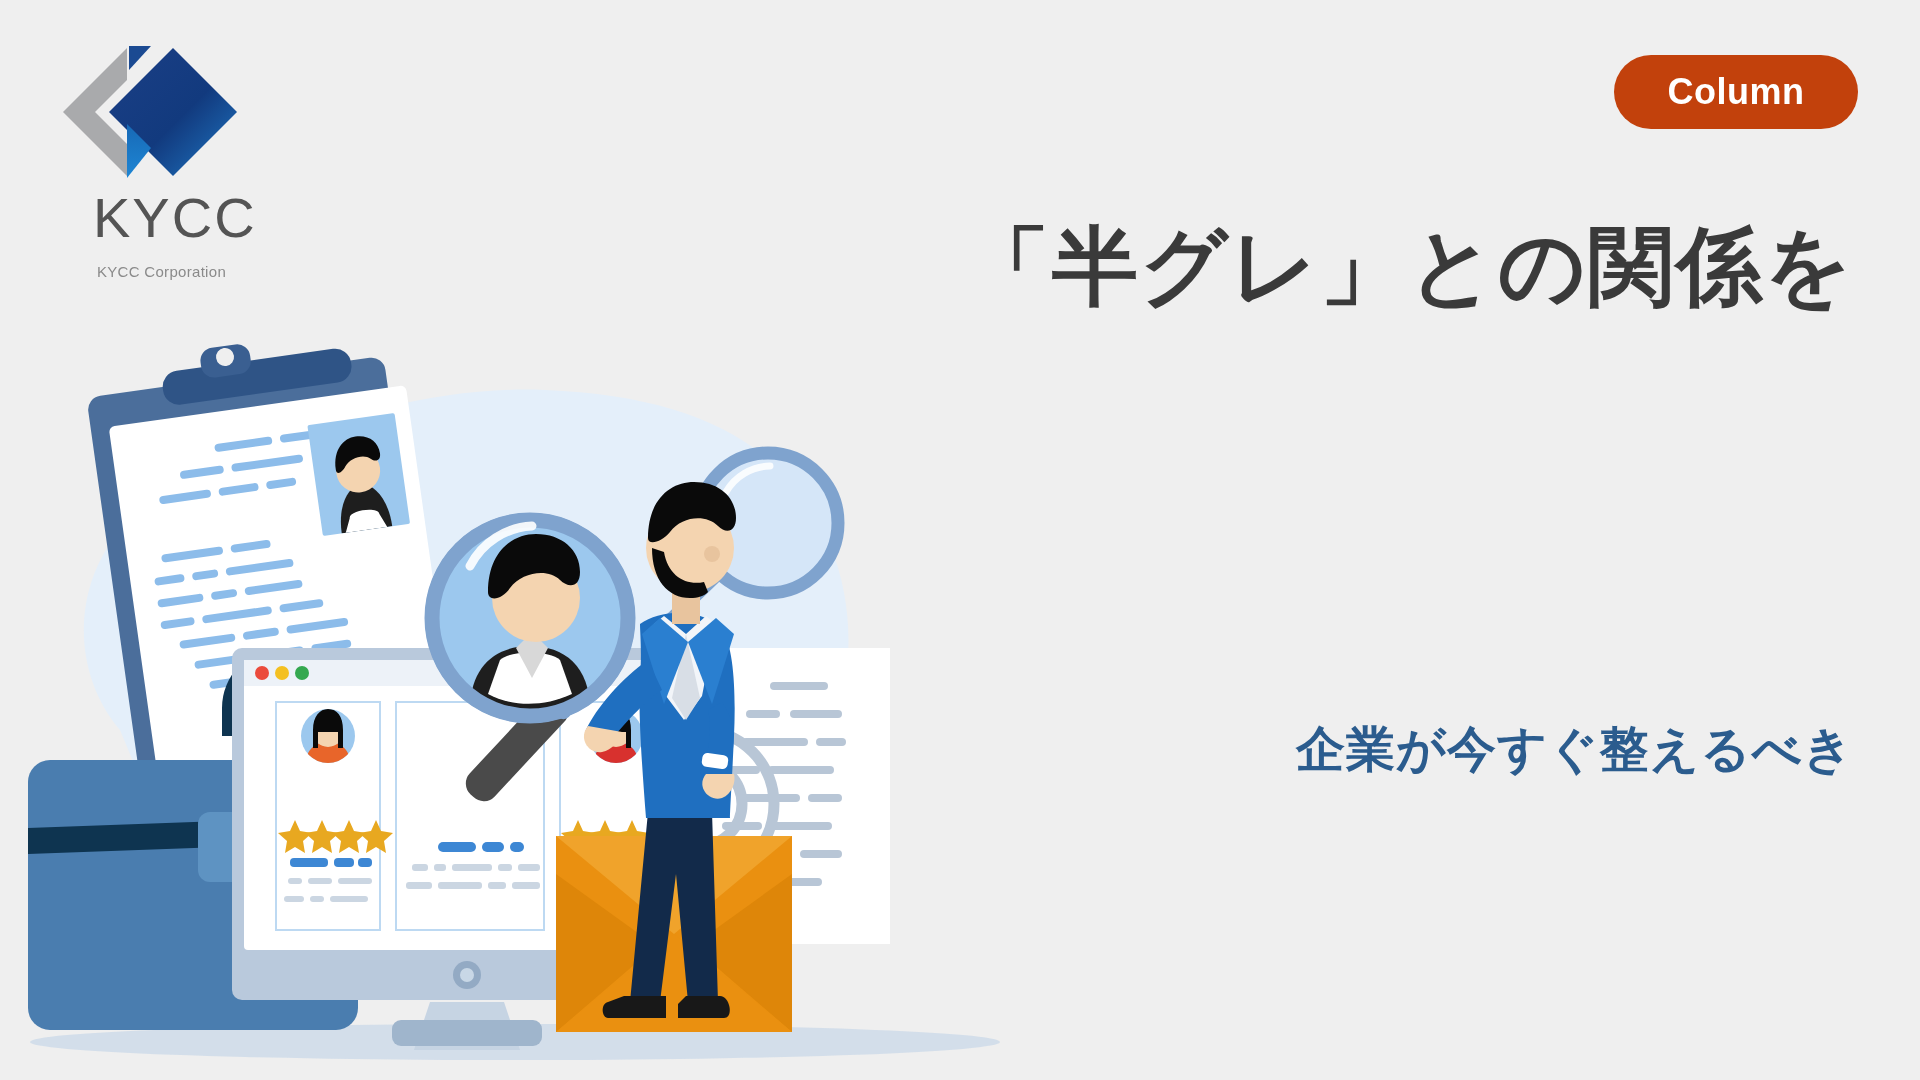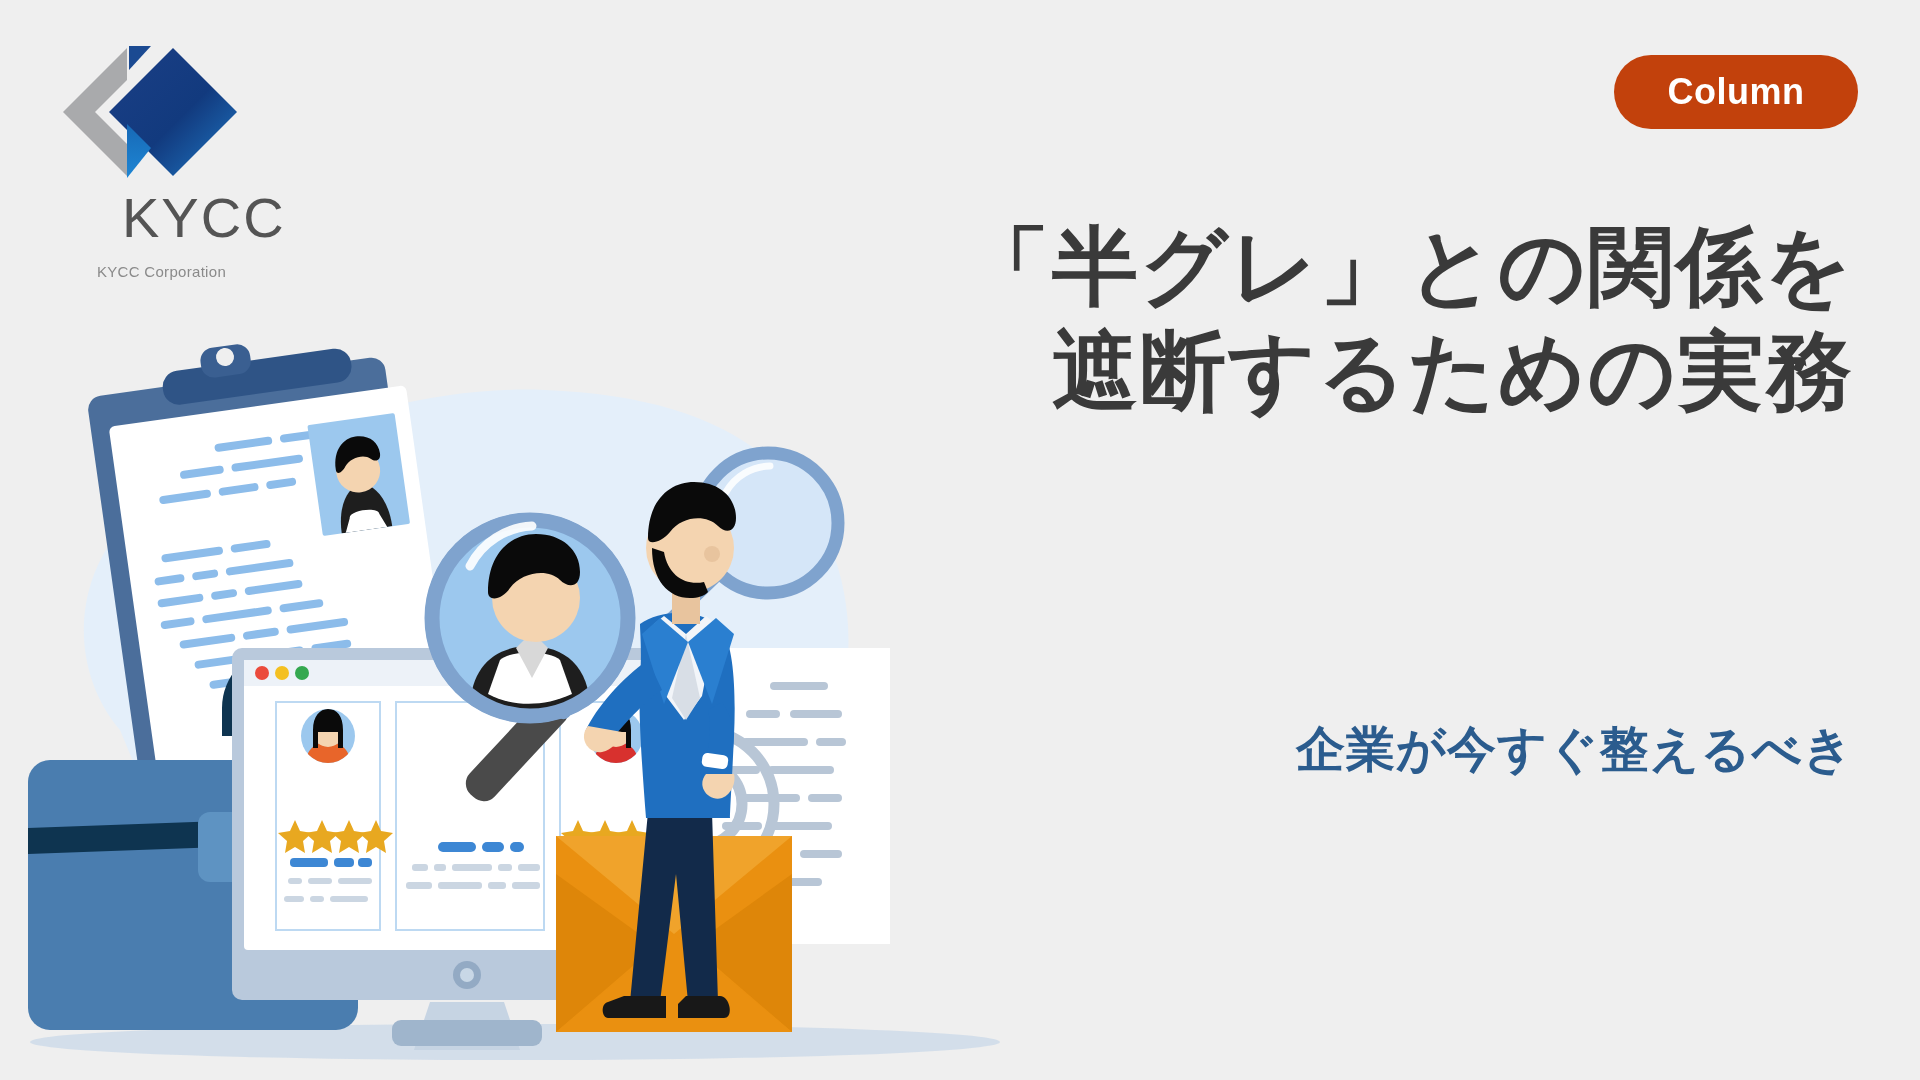--- a/index.html
+++ b/index.html
@@ -91,29 +91,28 @@
 
         <path d="M72 8 L72 40 L40 72 L72 104 L72 136 L8 72 Z" fill="#A9AAAC"></path>
 
         <path d="M118 8 L182 72 L118 136 L54 72 Z" fill="url(#gdiam)"></path>
 
         <path d="M74 6 L96 6 L74 30 Z" fill="#1B4A92"></path>
 
         <path d="M72 84 L96 108 L72 138 L72 108 Z" fill="url(#gtail)"></path>
       </svg>
     </div>
-    <div class="wordmark" style="color: rgb(84, 84, 84); margin-left: 29px;">KYCC</div>
+    <div class="wordmark" style="color: rgb(84, 84, 84);">KYCC</div>
     <div class="tagline" style="color: rgb(138, 138, 138);">KYCC Corporation</div>
   </div>
 
   <div id="column-badge" style="background: #c2410c; color: rgb(255, 255, 255);">Column</div>
 
   <div id="headline" style="color: rgb(58, 58, 58);">
     <span class="ln ln2">「半グレ」との関係を</span>
-    <span class="ln ln3">遮断するための実務</span>
   </div>
 
   <div id="subhead" style="color: rgb(43, 92, 142);">
     <span class="ln">企業が今すぐ整えるべき</span>
   </div>
 
   <div id="illus">
     <svg viewBox="0 0 1110 750" xmlns="http://www.w3.org/2000/svg" aria-hidden="true">
       <defs>
         <clipPath id="clipLensBig">

